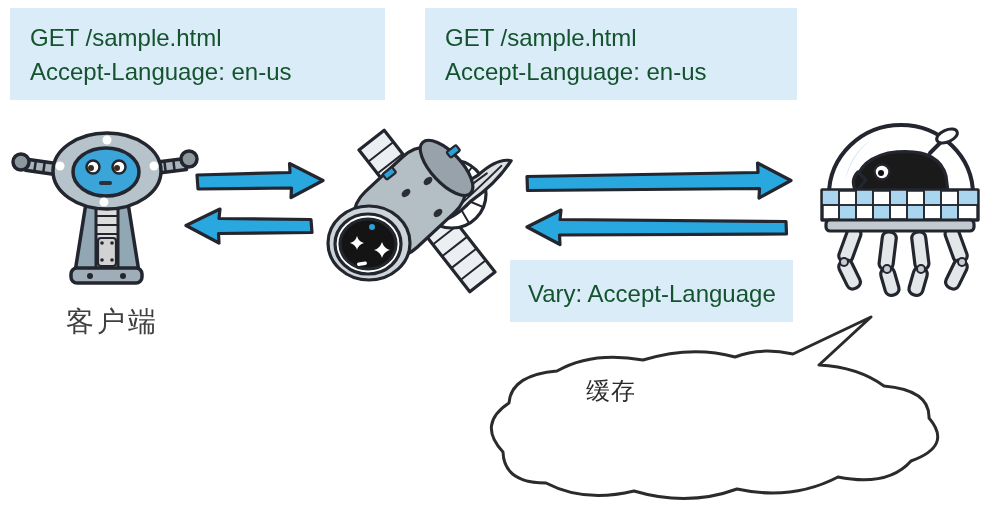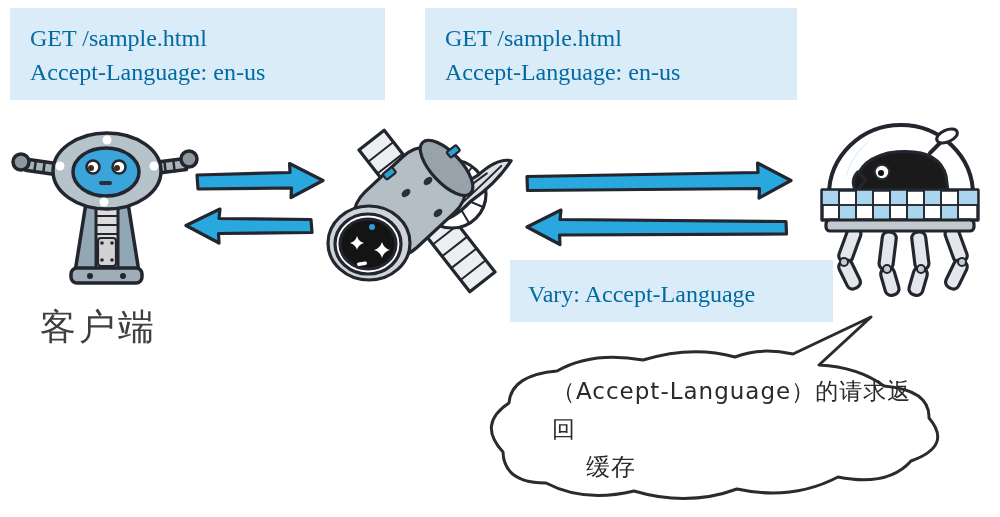--- a/index.html
+++ b/index.html
@@ -2,31 +2,31 @@
 <html><head>
 <meta charset="utf-8">
 <style>
   html,body{margin:0;padding:0;background:#ffffff;}
   .stage{
     position:relative;width:1000px;height:517px;background:#ffffff;overflow:hidden;
     font-family:"DejaVu Sans","Liberation Sans",sans-serif;
   }
   .layer{position:absolute;left:0;top:0;width:1000px;height:517px;}
   .code-box{
-    position:absolute;background:#d9ecf8;color:#0369a1;
-    font-family:Liberation Serif, serif;
+    position:absolute;background:#d9ecf8;color:#14532d;
+    font-family:Liberation Sans, sans-serif;
     font-size:24px;line-height:34px;
   }
   .code-box .ln{white-space:pre;}
   .hbox1{left:10px;top:8px;width:375px;height:92px;padding:13px 0 0 20px;box-sizing:border-box;}
   .hbox2{left:425px;top:8px;width:372px;height:92px;padding:13px 0 0 20px;box-sizing:border-box;}
-  .vbox{left:510px;top:260px;width:323px;height:62px;padding:17px 0 0 18px;box-sizing:border-box;}
+  .vbox{left:510px;top:260px;width:283px;height:62px;padding:17px 0 0 18px;box-sizing:border-box;}
   .node-label{
-    position:absolute;color:#3f3f3f;font-size:36px;letter-spacing:3px;
-    text-align:left;white-space:nowrap;
+    position:absolute;color:#3f3f3f;font-size:28px;letter-spacing:3px;
+    text-align:center;white-space:nowrap;
   }
   .lbl-client{left:40px;top:303px;width:145px;}
   .lbl-proxy{left:330px;top:303px;width:148px;}
   .lbl-origin{left:860px;top:301px;width:136px;}
   .bubble-text{
     position:absolute;left:552px;top:372px;width:372px;
     color:#2a2a2a;font-size:24px;line-height:38px;letter-spacing:1px;
   }
   .bubble-text .bl1{padding-left:26px;}
   .bubble-text .bl2{padding-left:0px;font-size:23px;}
@@ -206,17 +206,16 @@
     <div class="ln">Accept-Language: en-us</div>
   </div>
 
   <div class="code-box vbox">
     <div class="ln">Vary: Accept-Language</div>
   </div>
 
   <div class="node-label lbl-client">客户端</div>
 
   <div class="bubble-text">
-    <div class="bl2">（Accept-Language）的请求返回</div>
     <div class="bl3">缓存</div>
   </div>
 
 </div>
 
 </body></html>

